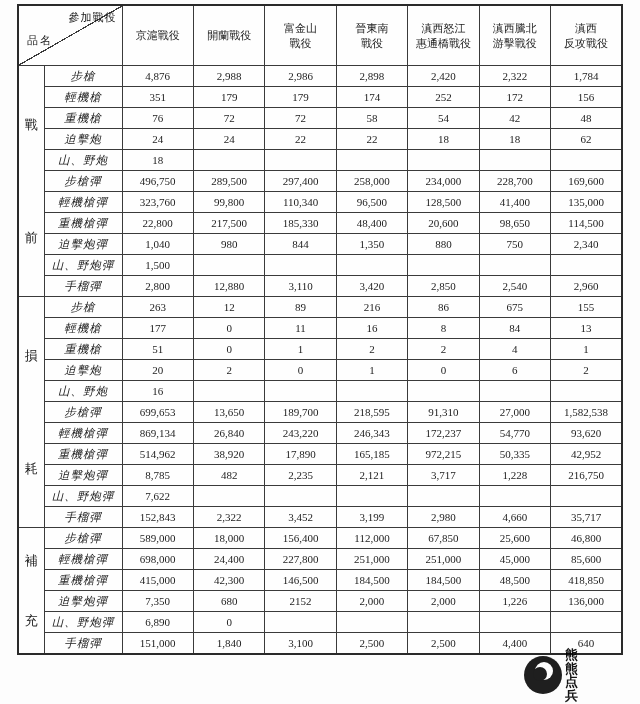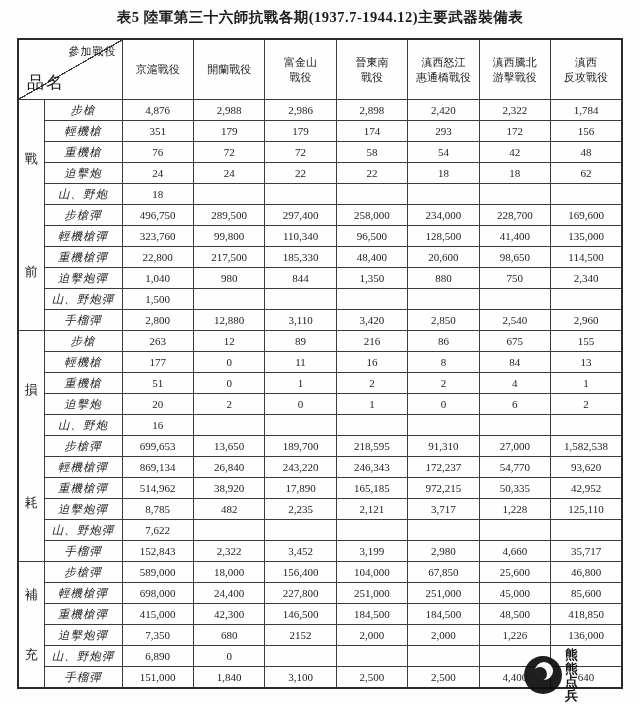--- a/index.html
+++ b/index.html
@@ -23,21 +23,21 @@
   .eq thead th { height:52px; line-height:1.35; white-space:pre-line; }
   .eq tbody tr { height:21px; }
   th.corner { position:relative; padding:0; }
   .diag {
     position:absolute; inset:0;
     background:linear-gradient(to bottom right,
       transparent calc(50% - 0.6px), #3a3a3a calc(50% - 0.6px),
       #3a3a3a calc(50% + 0.6px), transparent calc(50% + 0.6px));
   }
   .corner-top { position:absolute; top:4px; right:5px; font-size:11px; letter-spacing:1px; }
-  .corner-bottom { position:absolute; bottom:4px; left:8px; font-size:17px; letter-spacing:2px; }
+  .corner-bottom { position:absolute; bottom:18px; left:8px; font-size:11px; letter-spacing:2px; }
   td.group-cell { padding:0; }
   .char-spread {
     display:flex; flex-direction:column; justify-content:space-around;
     align-items:center; margin:0 auto; font-size:13px;
   }
   td.item-cell { font-size:11.5px; letter-spacing:1px;font-style:italic; }
   td.value-cell { font-size:11px; }
   .watermark { position:absolute; left:524px; top:648px; display:flex; align-items:center; gap:3px; opacity:0.92; }
   .wm-logo { width:38px; height:38px; border-radius:50%; background:#0d0d0d; position:relative; flex:0 0 auto; }
   .wm-logo::after {
@@ -52,21 +52,20 @@
     display:flex; flex-direction:column;
     font-family:"Liberation Sans", sans-serif; font-weight:bold;
     font-size:13px; line-height:1.05; color:#000;
   }
 </style>
 </head>
 <body>
 
 <div class="page">
 
-  <h1 class="title">表5  陸軍第三十六師抗戰各期(1937.7-1944.12)主要武器裝備表</h1>
 
   <table class="eq">
     <colgroup>
       <col style="width:26px">
       <col style="width:78px">
       <col span="7">
     </colgroup>
     <thead>
       <tr>
         <th class="corner" colspan="2">
@@ -106,21 +105,21 @@
           <td class="value-cell">2,420</td>
           <td class="value-cell">2,322</td>
           <td class="value-cell">1,784</td>
         </tr>
         <tr>
           <td class="item-cell">輕機槍</td>
           <td class="value-cell">351</td>
           <td class="value-cell">179</td>
           <td class="value-cell">179</td>
           <td class="value-cell">174</td>
-          <td class="value-cell">293</td>
+          <td class="value-cell">252</td>
           <td class="value-cell">172</td>
           <td class="value-cell">156</td>
         </tr>
         <tr>
           <td class="item-cell">重機槍</td>
           <td class="value-cell">76</td>
           <td class="value-cell">72</td>
           <td class="value-cell">72</td>
           <td class="value-cell">58</td>
           <td class="value-cell">54</td>
@@ -294,21 +293,21 @@
           <td class="value-cell">42,952</td>
         </tr>
         <tr>
           <td class="item-cell">迫擊炮彈</td>
           <td class="value-cell">8,785</td>
           <td class="value-cell">482</td>
           <td class="value-cell">2,235</td>
           <td class="value-cell">2,121</td>
           <td class="value-cell">3,717</td>
           <td class="value-cell">1,228</td>
-          <td class="value-cell">125,110</td>
+          <td class="value-cell">216,750</td>
         </tr>
         <tr>
           <td class="item-cell">山、野炮彈</td>
           <td class="value-cell">7,622</td>
           <td class="value-cell"></td>
           <td class="value-cell"></td>
           <td class="value-cell"></td>
           <td class="value-cell"></td>
           <td class="value-cell"></td>
           <td class="value-cell"></td>
@@ -327,21 +326,21 @@
           <td rowspan="6" class="group-cell">
             <div class="char-spread" style="height: 120px;">
               <span>補</span>
               <span>充</span>
             </div>
           </td>
           <td class="item-cell">步槍彈</td>
           <td class="value-cell">589,000</td>
           <td class="value-cell">18,000</td>
           <td class="value-cell">156,400</td>
-          <td class="value-cell">104,000</td>
+          <td class="value-cell">112,000</td>
           <td class="value-cell">67,850</td>
           <td class="value-cell">25,600</td>
           <td class="value-cell">46,800</td>
         </tr>
         <tr>
           <td class="item-cell">輕機槍彈</td>
           <td class="value-cell">698,000</td>
           <td class="value-cell">24,400</td>
           <td class="value-cell">227,800</td>
           <td class="value-cell">251,000</td>

